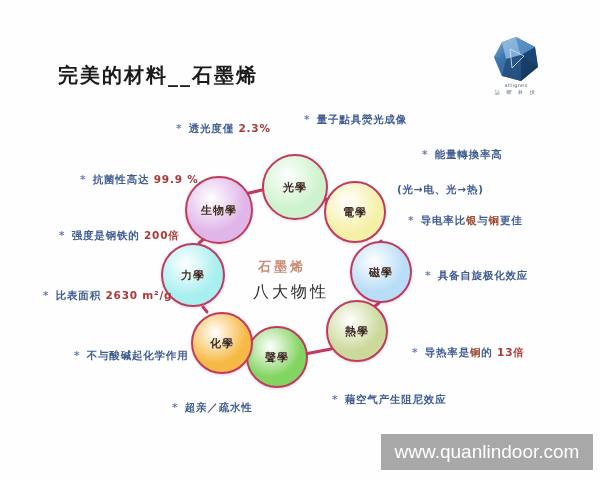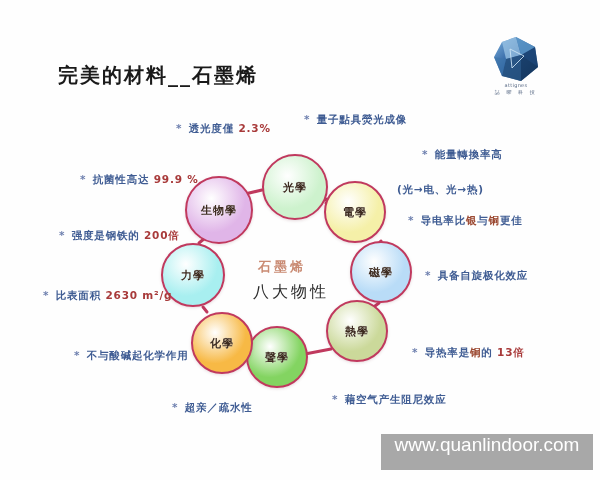--- a/index.html
+++ b/index.html
@@ -82,21 +82,21 @@
   }
   .anno .num{color:#a83a3a;}
   .anno .hl{color:#9c4a33;}
   .anno .star{color:#6d7fae;margin-right:2px;}
 
   
   .watermark{
     position:absolute;left:381px;top:434px;
     width:212px;height:36px;
     background:#a8a8a8;
-    display:flex;align-items:flex-start;justify-content:center;
+    display:flex;align-items:center;justify-content:center;
   }
   .watermark span{
     font-family:"Liberation Sans",sans-serif;
     font-size:19px;color:#ffffff;letter-spacing:0px;
   }
 </style>
 </head>
 <body>
 
 <div id="stage">

